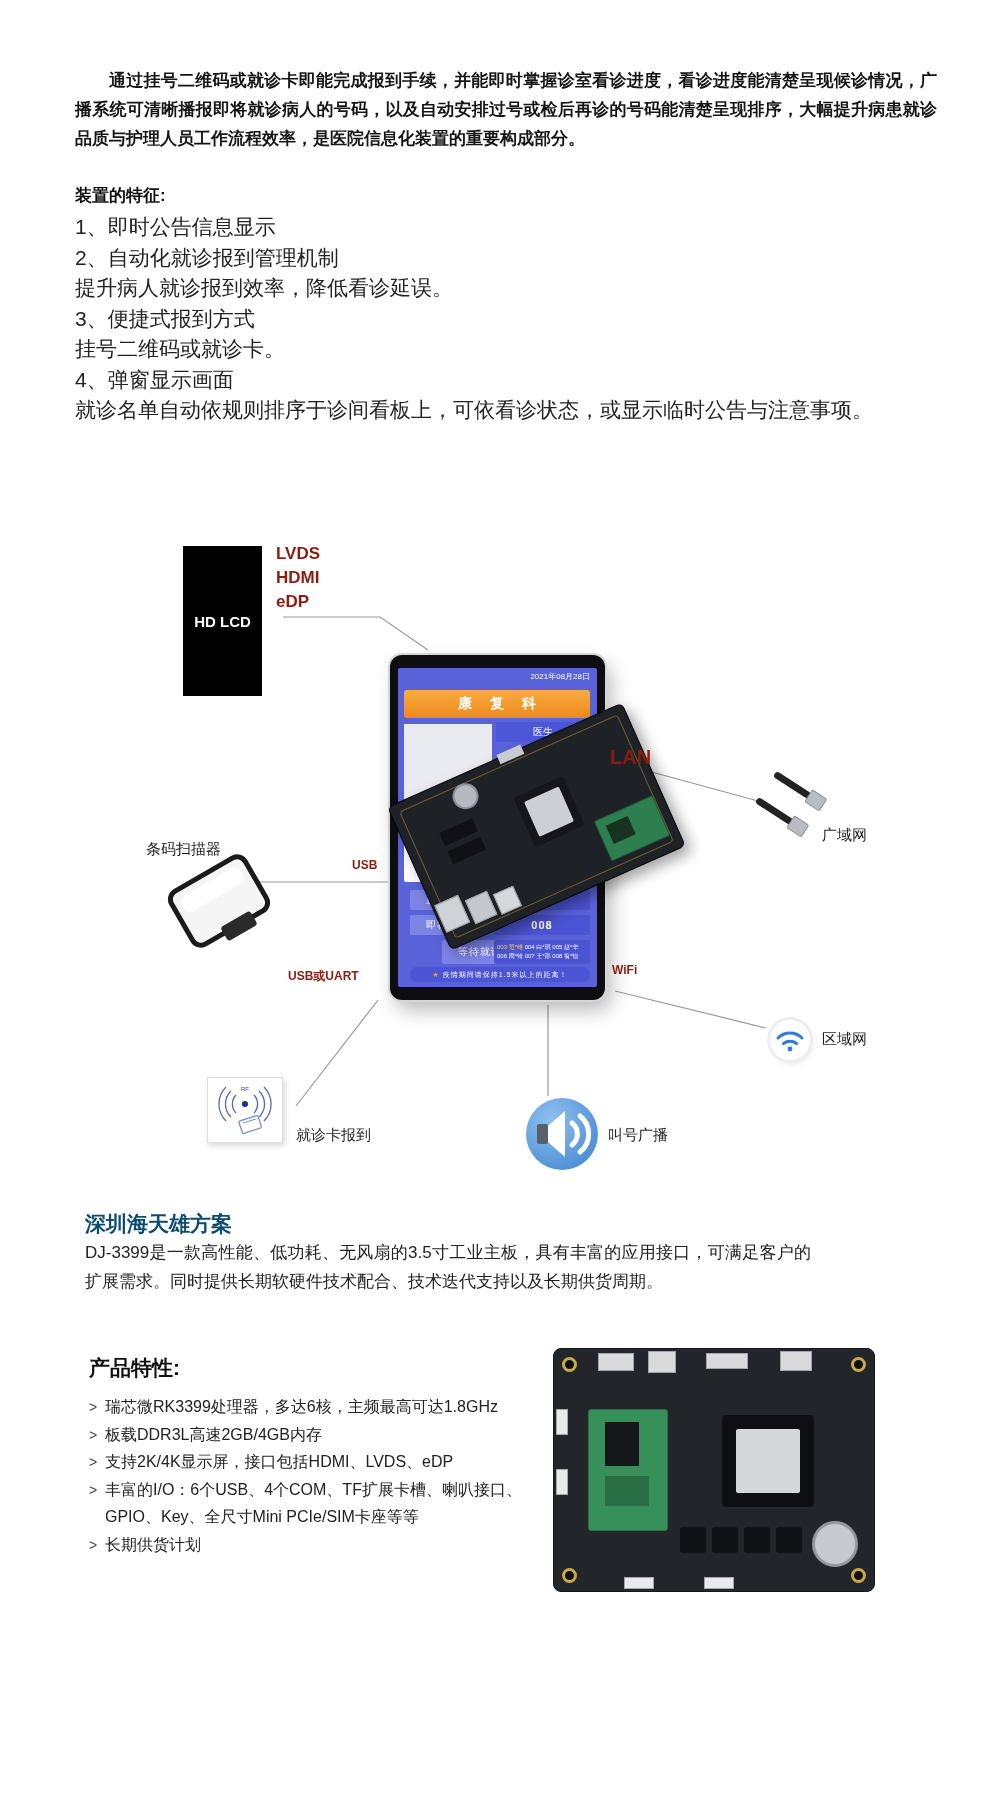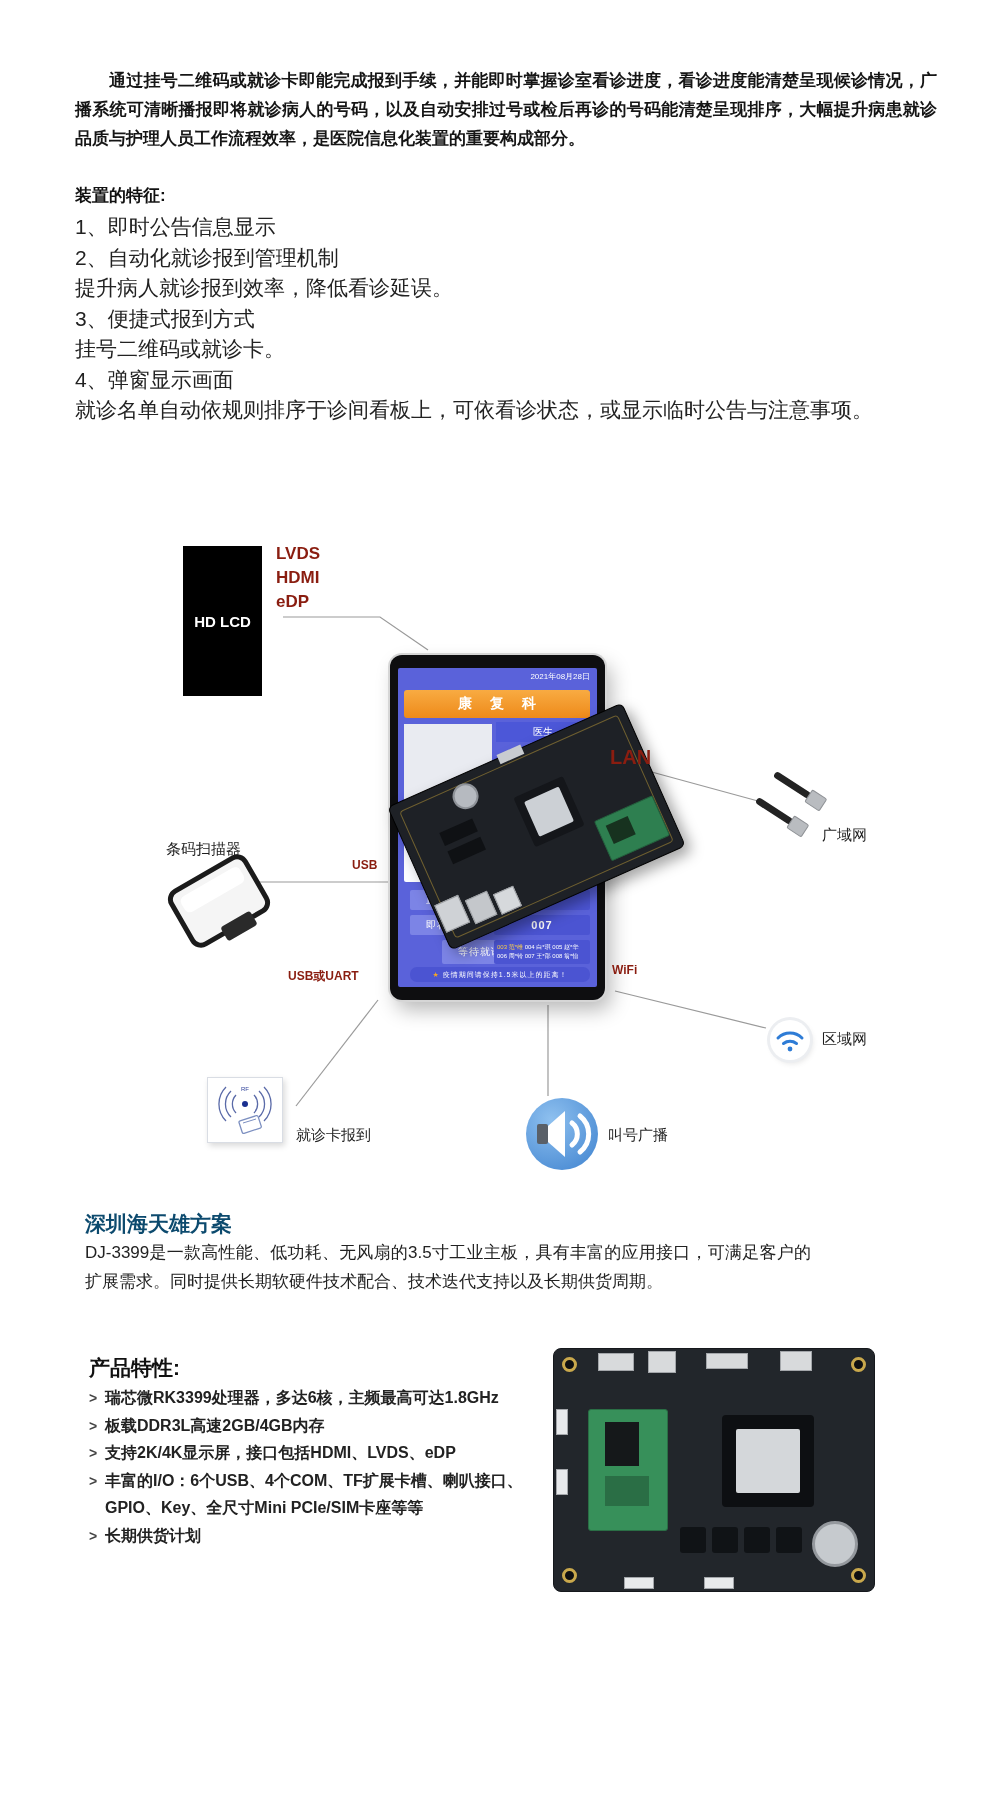--- a/index.html
+++ b/index.html
@@ -72,21 +72,21 @@
   
   .wifiicon{left:770px;top:1020px;width:40px;height:40px;border-radius:50%;background:#ffffff;
             box-shadow:0 0 0 3px #eceef1,2px 3px 6px rgba(0,0,0,.12);z-index:4;display:flex;align-items:center;justify-content:center;}
   
   .speaker{left:524px;top:1096px;width:76px;height:76px;z-index:4;}
   
   .sol-head{left:85px;top:1210px;font-size:21px;font-weight:bold;color:#0c4a6e;}
   .sol-par{left:85px;top:1238px;width:726px;font-size:17px;color:#222;line-height:29px;text-align:justify;}
   .prod-head{left:89px;top:1342px;font-size:21px;font-weight:bold;color:#111;margin-top:12px;}
   .prod-list{left:89px;top:1388px;width:430px;font-size:16px;color:#222;}
-  .prod-list .row{height:27.5px;line-height:20px;white-space:nowrap;font-weight:bold;}
+  .prod-list .row{height:27.5px;line-height:38px;white-space:nowrap;}
   .prod-list .mk{display:inline-block;width:16px;color:#444;font-size:14px;}
   
   .pboard{left:553px;top:1348px;width:320px;height:242px;background:#22262b;border:1px solid #15181c;border-radius:8px;z-index:2;}
   .pboard .hole{position:absolute;width:9px;height:9px;border-radius:50%;border:3px solid #c9a84c;background:#0e0f11;box-sizing:content-box;}
   .pboard .tp{position:absolute;background:#d8dadc;border:1px solid #a3a6aa;}
   .pboard .gmod{position:absolute;left:34px;top:60px;width:78px;height:120px;background:#37905a;border:1px solid #2a6e45;border-radius:3px;}
   .pboard .gmod i{position:absolute;left:16px;top:12px;width:34px;height:44px;background:#15181a;display:block;}
   .pboard .gmod em{position:absolute;left:16px;top:66px;width:44px;height:30px;background:#2a6e45;display:block;}
   .pboard .cpu{position:absolute;left:168px;top:66px;width:92px;height:92px;background:#0d0f12;border-radius:4px;}
   .pboard .cpu i{position:absolute;left:14px;top:14px;width:64px;height:64px;background:#d4d7da;border-radius:2px;display:block;}
@@ -138,21 +138,21 @@
         <div class="l1">从事儿科临床</div>
         <div>常见常见病早期监测</div>
         <div>发展咨询指导，儿童营养</div>
       </div>
       <div class="qrow" style="top:222px;">
         <div class="qlabel">正在就诊</div>
         <div class="qval">001</div>
       </div>
       <div class="qrow" style="top:247px;">
         <div class="qlabel">即将就诊</div>
-        <div class="qval">007</div>
+        <div class="qval">008</div>
       </div>
       <div class="qrow" style="top:272px;height:24px;">
         <div class="qlabel" style="height:24px;margin-left:32px;">等待就诊</div>
         <div class="qval" style="height:24px;display:block;">
           <span class="qwait" style="padding-bottom:0;"><span class="hl">003 范*维</span><span> 004 白*琪  005 赵*华</span></span>
           <span class="qwait" style="padding-top:1px;">006 周*铃  007 王*邵  008 翁*怡</span>
         </div>
       </div>
       <div class="notice">
         <span class="star">★</span>
@@ -171,21 +171,21 @@
     <div class="ram2"></div>
     <div class="gmod">
         <i></i>
       </div>
     <div class="p1"></div>
     <div class="p2"></div>
     <div class="p3"></div>
     <div class="p4"></div>
   </div>
 
-  <div class="abs blk-label" style="left:166px;top:840px;">条码扫描器</div>
+  <div class="abs blk-label" style="left:146px;top:840px;">条码扫描器</div>
   <div class="abs scanner">
     <div class="bodyo">
         <i></i>
       </div>
     <div class="foot"></div>
   </div>
   <div class="abs red-label" style="left:352px;top:858px;">USB</div>
   <div class="abs red-label" style="left:288px;top:968px;">USB或UART</div>
 
   <div class="abs red-label" style="left:610px;top:746px;font-size:20px;">LAN</div>

